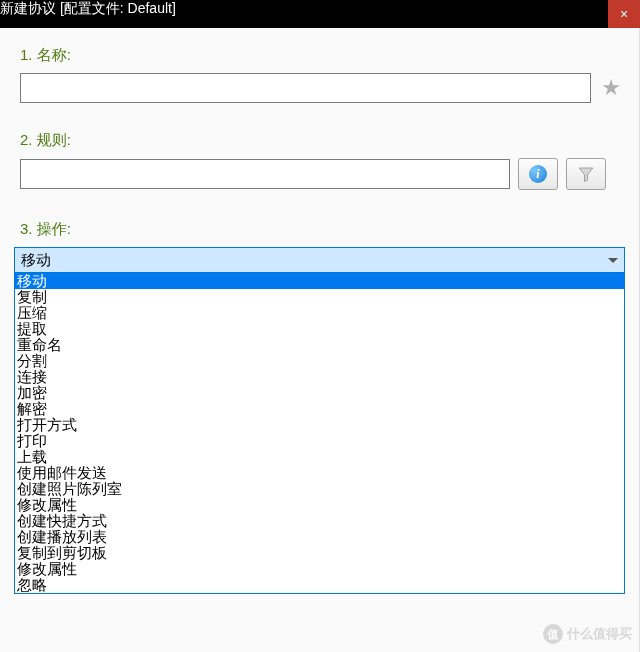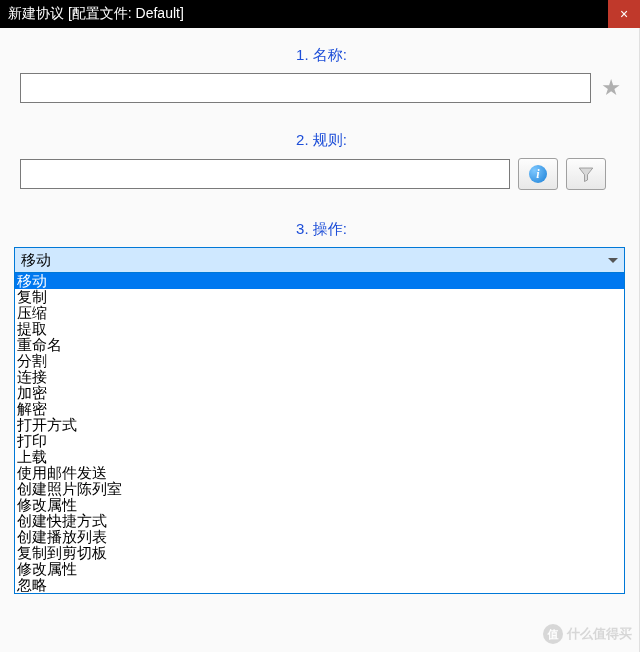--- a/index.html
+++ b/index.html
@@ -10,23 +10,21 @@
     width: 640px;
     height: 652px;
     overflow: hidden;
     position: relative;
   }
   .titlebar {
     background: #000;
     color: #fff;
     height: 28px;
     display: flex;
-    align-items: center;
     justify-content: space-between;
-    padding-left: 8px;
     font-size: 14px;
   }
   .close-btn {
     width: 32px;
     height: 28px;
     background: #c0392b;
     color: #fff;
     display: flex;
     align-items: center;
     justify-content: center;
@@ -36,23 +34,22 @@
   .content {
     padding: 18px 16px 0 20px;
     background: #fafafa;
     height: 624px;
     position: relative;
     border-right: 1px solid #e0e0e0;
   }
   .field-row { margin-bottom: 10px; }
   .field-label {
     font-size: 15px;
-    color: #1d4ed8;
+    color: #4d7c0f;
     margin-bottom: 8px;
-    text-align: center;
   }
   .input-row {
     display: flex;
     align-items: center;
     gap: 8px;
   }
   .text-input {
     flex: 1;
     height: 30px;
     border: 1px solid #7a7a7a;

